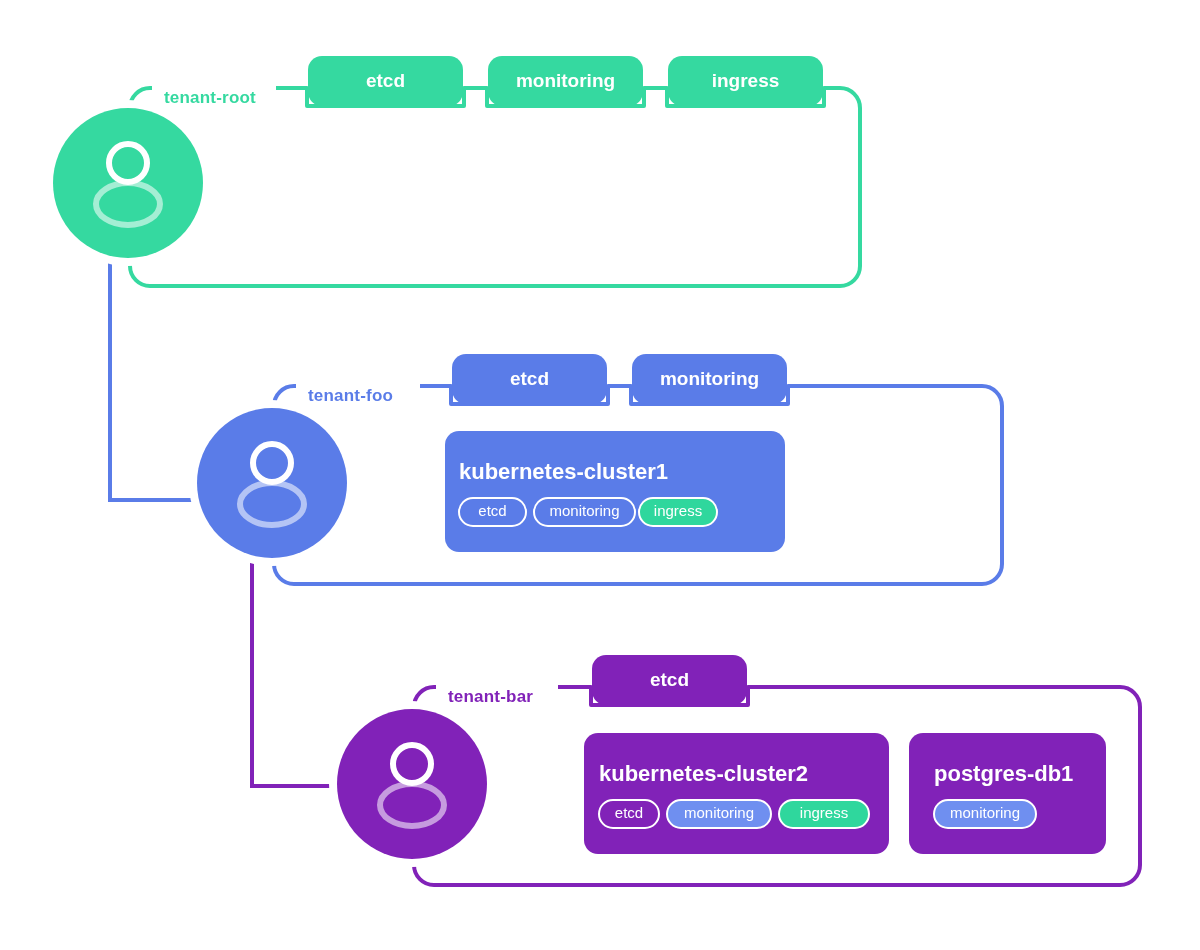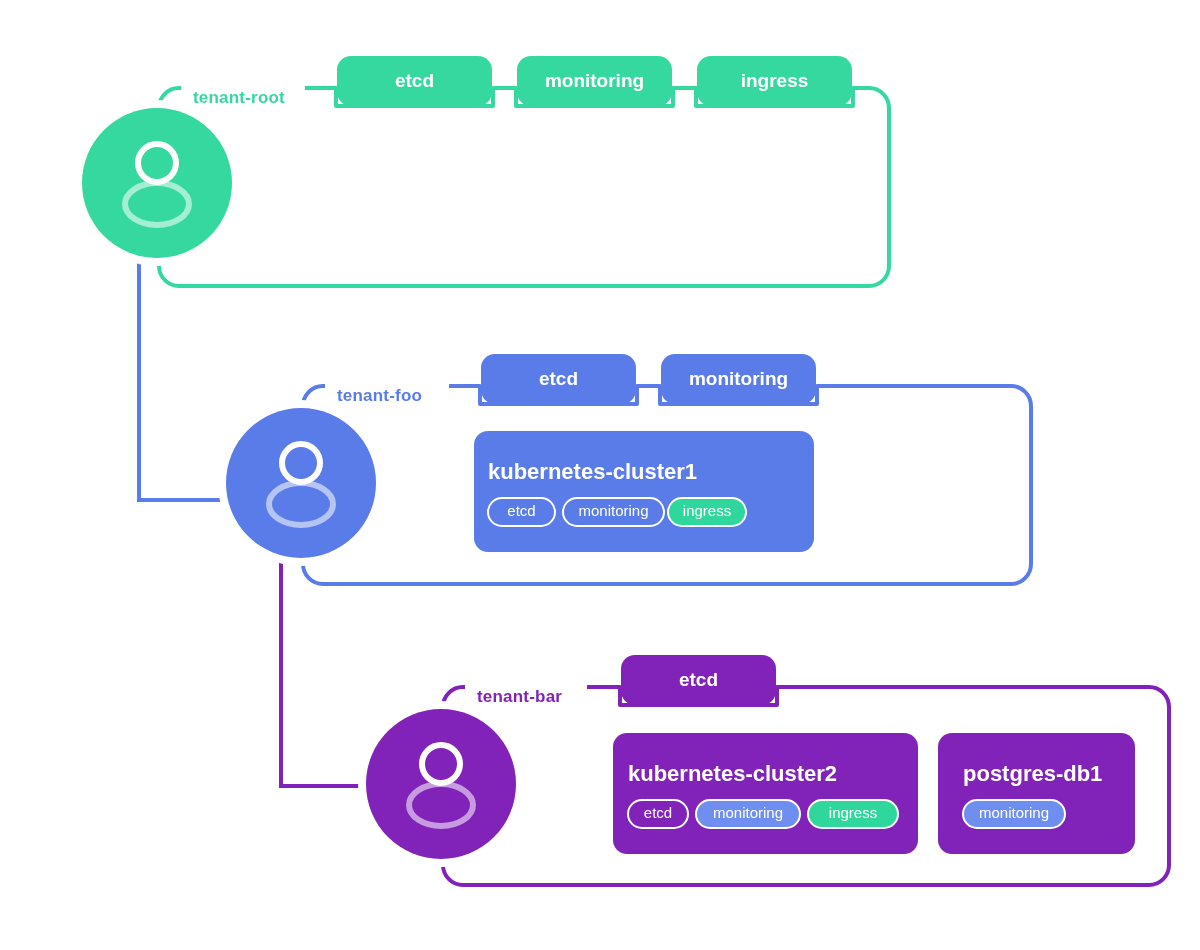--- a/index.html
+++ b/index.html
@@ -1,21 +1,21 @@
 <!DOCTYPE html>
 <html><head>
 <meta charset="utf-8">
 <style>
   html,body{margin:0;padding:0;}
   body{
     width:1200px;height:950px;background:#ffffff;
     font-family:"Liberation Sans", sans-serif;
     overflow:hidden;position:relative;
   }
-  #stage{position:absolute;left:0;top:0;width:986px;height:950px;margin-left:29px;}
+  #stage{position:absolute;left:0;top:0;width:986px;height:950px;}
   svg#diagram{position:absolute;left:0;top:0;width:1200px;height:950px;}
 
   .tenant-label{
     font-weight:700;font-size:17px;letter-spacing:.2px;
     dominant-baseline:middle;
   }
   .badge-text{
     fill:#ffffff;font-weight:700;font-size:19px;
     text-anchor:middle;dominant-baseline:middle;
   }

